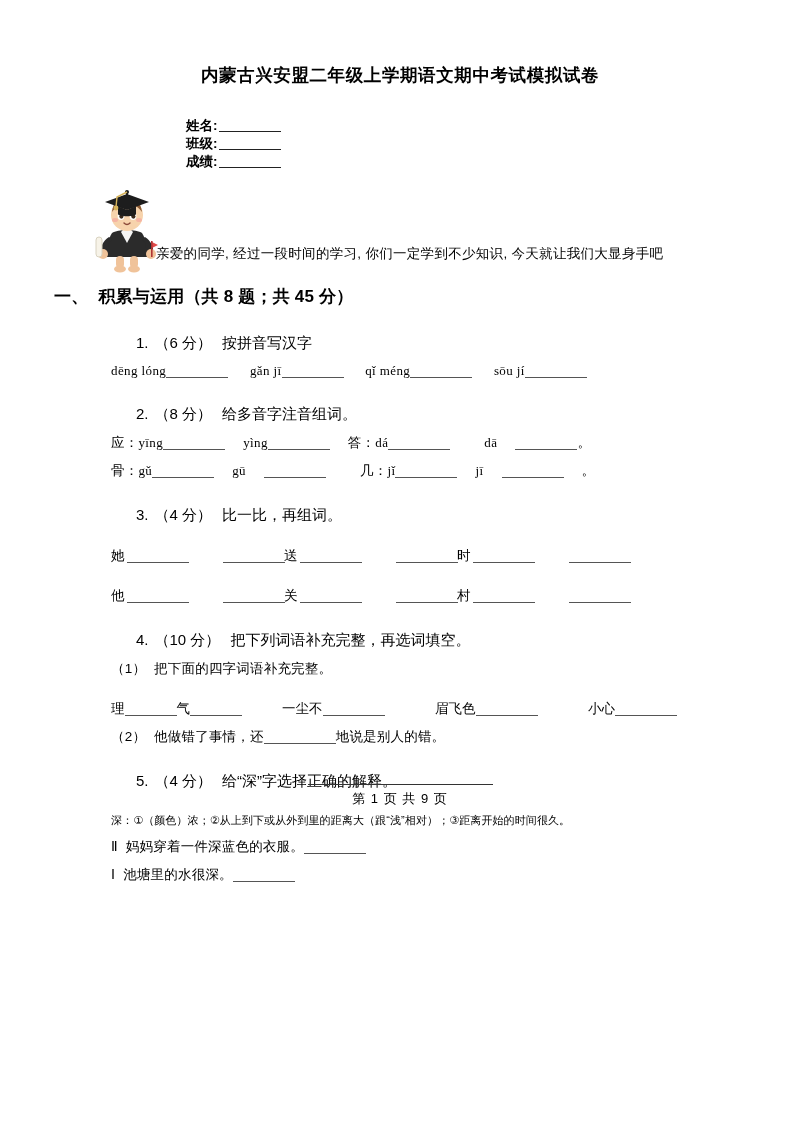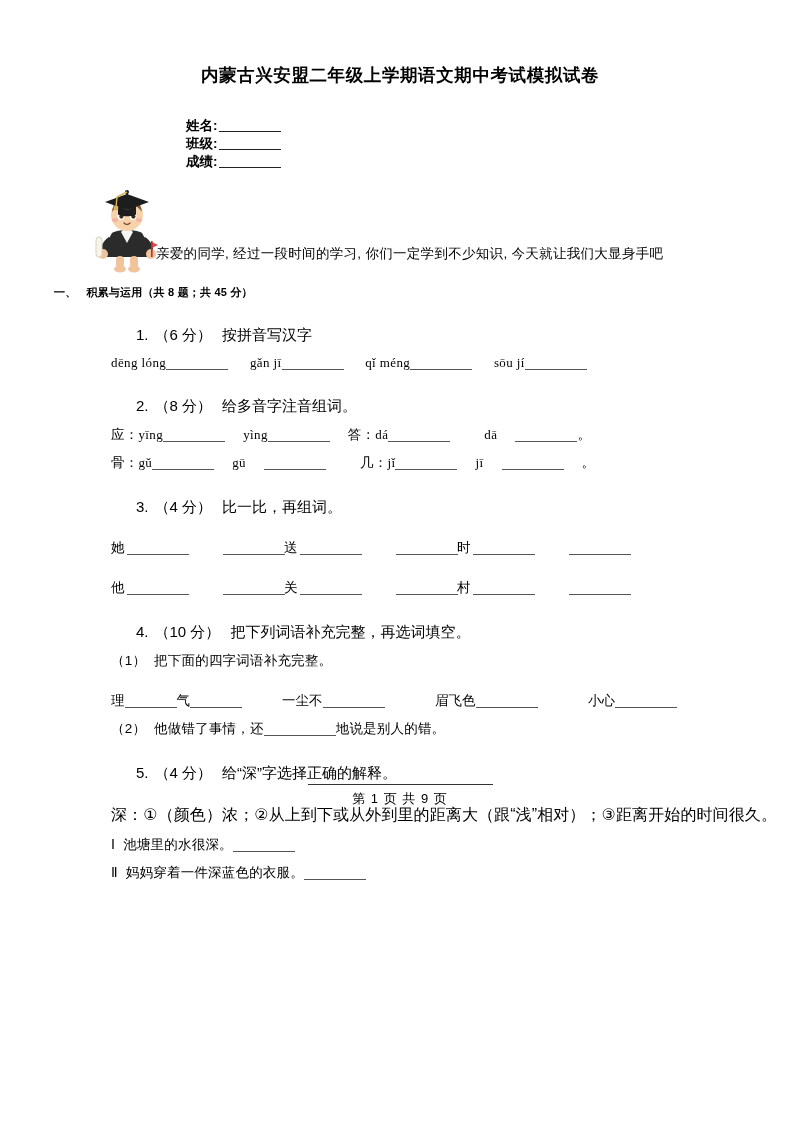--- a/index.html
+++ b/index.html
@@ -73,21 +73,21 @@
     top: 58px;
     font-size: 13.5px;
     letter-spacing: 0.3px;
     white-space: nowrap;
     font-family: "Liberation Sans", "DejaVu Sans", sans-serif;
   }
 
   
   .section-heading {
     margin: 8px 0 0 38px;
-    font-size: 11px;
+    font-size: 17px;
     font-weight: bold;
     font-family: "Liberation Sans", "DejaVu Sans", sans-serif;
     letter-spacing: 0.2px;
   }
   .section-heading .sec-num { margin-right: 10px; }
 
   
   .q-list { margin: 0; padding: 0; }
   .q { margin: 0 0 0 0; padding: 0 40px 0 72px; }
   .q-head {
@@ -142,21 +142,21 @@
   .idiom-row {
     font-size: 13.5px;
     margin-top: 22px;
     font-family: Liberation Serif, serif;
     display: flex;
     white-space: nowrap;
   }
   .idiom-cell { width: 153px; }
 
   .explain {
-    font-size: 16px;
+    font-size: 11px;
     margin-top: 22px;
     font-family: "Liberation Sans", "DejaVu Sans", sans-serif;
     letter-spacing: 0.1px;
     white-space: nowrap;
   }
 
   
   .footer {
     position: absolute;
     left: 0;
@@ -314,24 +314,24 @@
       </div>
     </div>
 
     <div class="q">
       <div class="q-head">
         <span class="q-num">5.</span><span class="q-pts">（4 分）</span><span>给“深”字选择正确的解释。</span>
       </div>
       <div class="q-body">
         <div class="explain">深：①（颜色）浓；②从上到下或从外到里的距离大（跟“浅”相对）；③距离开始的时间很久。</div>
         <div class="line sub">
+          <span class="sub-num">Ⅱ</span><span>妈妈穿着一件深蓝色的衣服。</span><span class="blank b-md"></span>
+        </div>
+        <div class="line sub">
           <span class="sub-num">Ⅰ</span><span>池塘里的水很深。</span><span class="blank b-md"></span>
-        </div>
-        <div class="line sub">
-          <span class="sub-num">Ⅱ</span><span>妈妈穿着一件深蓝色的衣服。</span><span class="blank b-md"></span>
         </div>
       </div>
     </div>
 
   </div>
 
   <div class="footer">
     <div class="footer-rule"></div>
     <div class="footer-text">第 1 页 共 9 页</div>
   </div>

